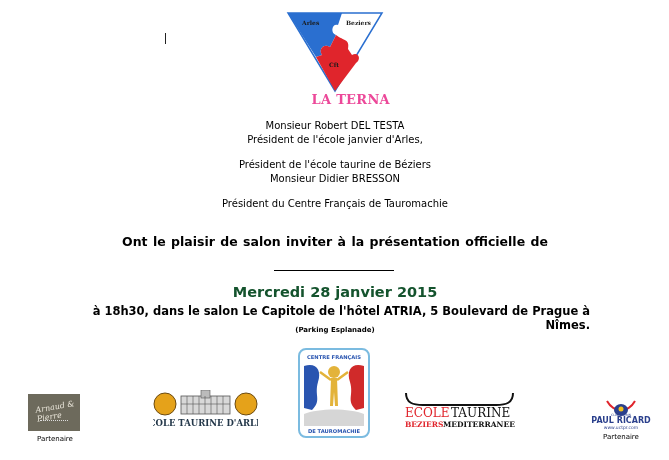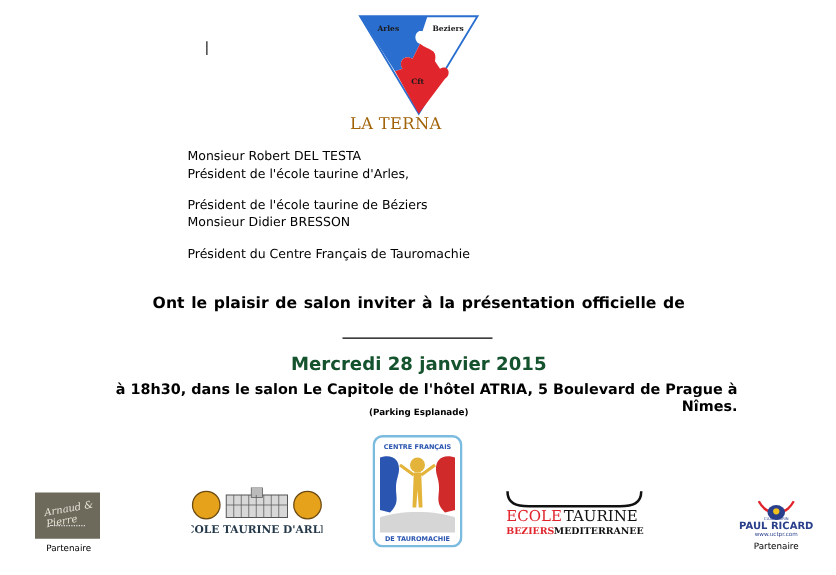--- a/index.html
+++ b/index.html
@@ -2,25 +2,25 @@
 <html><head>
 <meta charset="utf-8">
 <style>
   html, body { margin:0; padding:0; background:#ffffff; }
   body { width:669px; height:460px; position:relative; overflow:hidden;
          font-family:"DejaVu Sans", "Liberation Sans", sans-serif; color:#000; }
   .abs { position:absolute; }
   .cursor { left:165px; top:33px; width:1px; height:11px; background:#222; }
 
   .terna-logo { left:286px; top:11px; width:98px; height:97px; }
-  .terna-title { left:280px; top:92px; width:110px; text-align:left;
-                 font-family:"DejaVu Serif","Liberation Serif",serif; font-weight:normal;
-                 font-size:13px; color:#a16207; letter-spacing:0.3px; }
+  .terna-title { left:280px; top:92px; width:110px; text-align:right;
+                 font-family:"DejaVu Serif","Liberation Serif",serif; font-weight:bold;
+                 font-size:13px; color:#ec4899; letter-spacing:0.3px; }
 
-  .presidents { left:150px; top:119px; width:370px; font-size:10px; line-height:14px; }
+  .presidents { left:150px; top:119px; width:370px; text-align:center; font-size:10px; line-height:14px; }
   .presidents .block { margin-bottom:11px; }
 
   .invite { left:100px; top:233px; width:470px; text-align:center; font-weight:bold;
             font-size:12.5px; line-height:18px; word-spacing:1px; }
   .sep { left:274px; top:270px; width:120px; height:1px; border-top:1px solid #000; }
   .date { left:200px; top:284px; width:270px; text-align:center; font-weight:bold;
           font-size:14.5px; color:#14532d; }
   .venue { left:80px; top:304px; width:510px; text-align:right; font-weight:bold; font-size:11.5px; }
   .parking { left:250px; top:326px; width:170px; text-align:center; font-weight:bold; font-size:7px; }
 
@@ -47,21 +47,21 @@
   <path d="M30,46 L36,44 C32,38 38,32 44,36 L50,24 C58,30 64,28 62,38 L66,44 C72,40 76,48 70,52 L49,80 Z" fill="#e0252c"></path>
   <text x="16" y="14" font-size="6" font-family="DejaVu Serif, serif" fill="#1b1b1b" font-weight="bold">Arles</text>
   <text x="60" y="14" font-size="6" font-family="DejaVu Serif, serif" fill="#1b1b1b" font-weight="bold">Beziers</text>
   <text x="43" y="56" font-size="6" font-family="DejaVu Serif, serif" fill="#1b1b1b" font-weight="bold">Cft</text>
 </svg>
 <div class="abs terna-title">LA TERNA</div>
 
 <div class="abs presidents">
   <div class="block">
     <div>Monsieur Robert DEL TESTA</div>
-    <div>Président de l'école taurine d'Arles,</div>
+    <div>Président de l'école janvier d'Arles,</div>
   </div>
   <div class="block">
     <div>Président de l'école taurine de Béziers</div>
     <div>Monsieur Didier BRESSON</div>
   </div>
   <div class="block">
     <div>Président du Centre Français de Tauromachie</div>
   </div>
 </div>
 

